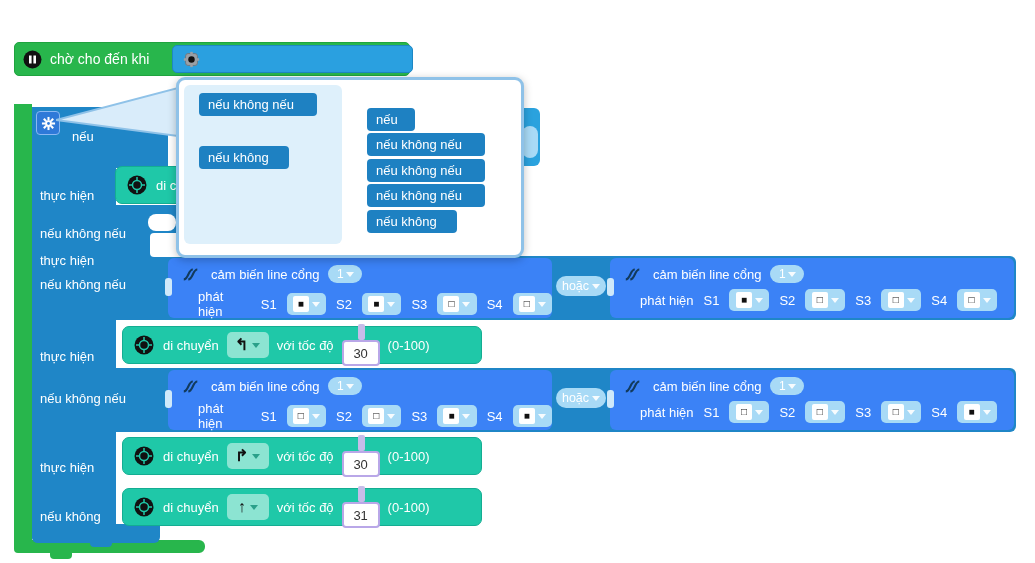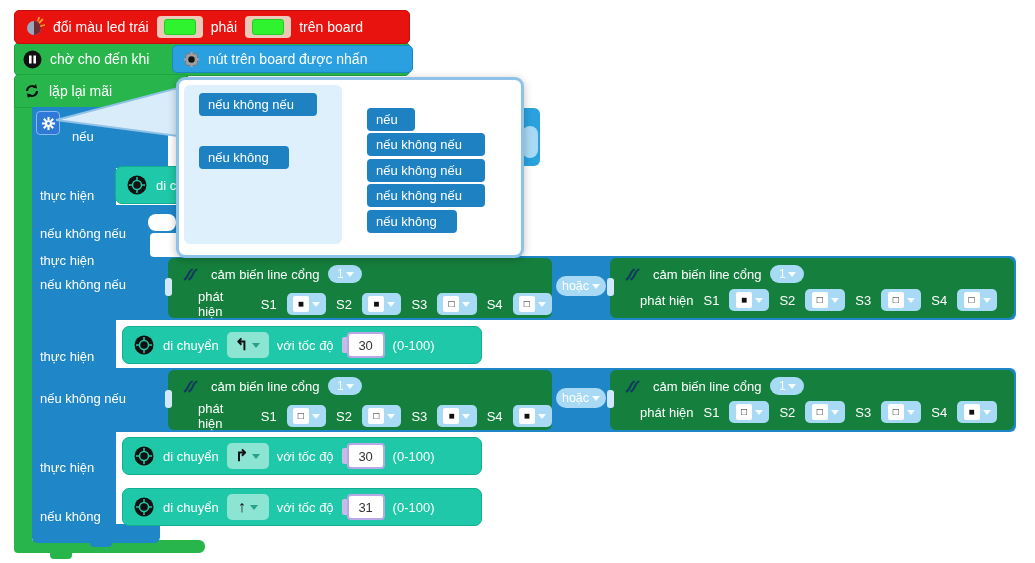--- a/index.html
+++ b/index.html
@@ -18,74 +18,52 @@
   
   .gwrap{background:#28b64c;z-index:1;}
 
   
   .bstrip{background:#1f86c7;z-index:2;}
   .iflabel{z-index:6;white-space:nowrap;margin-top:14px;}
   .gear-chip{width:22px;height:22px;background:#2e79d8;border:1px solid #8ab8f2;border-radius:4px;display:flex;align-items:center;justify-content:center;z-index:6;}
   .white-slot{background:#fff;z-index:4;}
 
   
-  .sensor{background:#15803d;border-radius:6px;z-index:4;}
+  .sensor{background:#3b82f6;border-radius:6px;z-index:4;}
   .sensor::before{content:"";position:absolute;left:-3px;top:20px;width:7px;height:18px;background:#cfe9fa;border-radius:3px;}
   .s-row1{display:flex;align-items:center;gap:9px;padding:7px 0 0 12px;}
   .s-row2{display:flex;align-items:center;gap:10px;padding:6px 0 0 30px;}
   .pill{background:#a8daf6;display:inline-flex;align-items:center;justify-content:center;color:#fff;}
   .port-pill{min-width:34px;height:18px;border-radius:9px;font-size:12px;gap:2px;}
   .ch-pill{width:40px;height:22px;border-radius:5px;gap:3px;}
   .ch-box{width:16px;height:16px;background:#fff;border-radius:2px;display:flex;align-items:center;justify-content:center;color:#111;font-size:10px;line-height:10px;}
   .or-pill{width:50px;height:20px;border-radius:10px;font-size:12.5px;gap:3px;z-index:5;}
   .caret{width:0;height:0;border-left:4px solid transparent;border-right:4px solid transparent;border-top:5px solid rgba(255,255,255,.9);}
   .caret-teal{border-top-color:#2aa08a;}
 
   
   .move{background:#1fc8a8;border:1px solid #14ad92;border-radius:7px;gap:8px;padding:0 10px;z-index:5;white-space:nowrap;}
   .arrow-pill{width:42px;height:26px;background:#8ce4d2;border-radius:5px;display:inline-flex;align-items:center;justify-content:center;gap:4px;}
   .arrow-glyph{color:#111;font-size:16px;font-weight:bold;line-height:16px;}
-  .num-wrap{display:inline-flex;align-items:center;}
+  .num-wrap{display:inline-flex;align-items:center;flex-direction:column;}
   .num-tab{width:7px;height:16px;background:#c7bce9;border-radius:2px;margin-right:-2px;}
   .num{min-width:34px;height:22px;background:#fff;border:2px solid #b9a7e8;border-radius:4px;color:#333;display:inline-flex;align-items:center;justify-content:center;font-size:13px;}
 
   
   .popup{left:176px;top:77px;width:342px;height:175px;background:#fff;border:3px solid #8fc2e8;border-radius:9px;
          box-shadow:0 2px 8px rgba(0,0,0,.25);z-index:50;}
   .popup-left{position:absolute;left:5px;top:5px;width:158px;height:159px;background:#def0fb;border-radius:6px;}
   .mini-blk{position:absolute;background:#1e81c2;border-radius:4px;color:#fff;font-size:13px;display:flex;align-items:center;padding:0 9px;height:23px;white-space:nowrap;z-index:2;}
   .wedge{z-index:49;}
 </style>
 </head>
 <body>
 
 <div class="canvas">
 
-  <div class="abs flex blk-red" style="left:14px;top:10px;width:374px;height:32px;">
-    <span style="display:flex;">
-      <svg width="20" height="20" viewBox="0 0 20 20">
-          <circle cx="9" cy="11" r="7" fill="#9aa7bd"></circle>
-          <path d="M9 4a7 7 0 0 1 0 14Z" fill="#6e2a35"></path>
-          <g stroke="#ff9a1f" stroke-width="1.8" stroke-linecap="round">
-            <line x1="14.5" y1="5.5" x2="17.5" y2="2.5"></line>
-            <line x1="16" y1="9" x2="19.5" y2="8"></line>
-            <line x1="13" y1="3.5" x2="14" y2="0.5"></line>
-          </g>
-        </svg>
-    </span>
-    <span>đổi màu led trái</span>
-    <span class="swatch-holder">
-        <span class="swatch"></span>
-      </span>
-    <span>phải</span>
-    <span class="swatch-holder">
-        <span class="swatch"></span>
-      </span>
-    <span>trên board</span>
-  </div>
 
   <div class="abs flex blk-green" style="left:14px;top:42px;width:378px;height:32px;">
     <span style="display:flex;">
       <svg width="19" height="19" viewBox="0 0 19 19">
           <circle cx="9.5" cy="9.5" r="9" fill="#111"></circle>
           <rect x="6" y="5.5" width="2.6" height="8" fill="#fff"></rect>
           <rect x="10.4" y="5.5" width="2.6" height="8" fill="#fff"></rect>
         </svg>
     </span>
     <span>chờ cho đến khi</span>
@@ -94,34 +72,22 @@
     <span style="display:flex;">
       <svg width="17" height="17" viewBox="0 0 20 20">
           <rect x="3" y="3" width="14" height="14" rx="3" fill="#9aa0a6" stroke="#6f7479"></rect>
           <rect x="8.5" y="1" width="3" height="3" fill="#9aa0a6"></rect>
           <rect x="8.5" y="16" width="3" height="3" fill="#9aa0a6"></rect>
           <rect x="1" y="8.5" width="3" height="3" fill="#9aa0a6"></rect>
           <rect x="16" y="8.5" width="3" height="3" fill="#9aa0a6"></rect>
           <circle cx="10" cy="10" r="3.8" fill="#111"></circle>
         </svg>
     </span>
-    <span>nút trên board được nhấn</span>
-  </div>
-
-  <div class="abs flex blk-green" style="left:14px;top:74px;width:157px;height:32px;border-radius:5px 5px 0 0;">
-    <span style="display:flex;">
-      <svg width="18" height="18" viewBox="0 0 20 20" fill="none">
-          <path d="M4.5 10a5.5 5.5 0 0 1 9.5-3.8" stroke="#111" stroke-width="2.3"></path>
-          <path d="M14.5 2.2l1.2 5-5-1.2z" fill="#111"></path>
-          <path d="M15.5 10a5.5 5.5 0 0 1-9.5 3.8" stroke="#111" stroke-width="2.3"></path>
-          <path d="M5.5 17.8l-1.2-5 5 1.2z" fill="#111"></path>
-        </svg>
-    </span>
-    <span>lặp lại mãi</span>
-  </div>
+  </div>
+
   <div class="abs gwrap" style="left:14px;top:104px;width:18px;height:438px;"></div>
   <div class="abs gwrap" style="left:14px;top:540px;width:191px;height:13px;border-radius:0 6px 6px 4px;"></div>
   <div class="abs gwrap" style="left:50px;top:552px;width:22px;height:7px;border-radius:0 0 4px 4px;"></div>
 
   <div class="abs bstrip" style="left:32px;top:107px;width:84px;height:436px;border-radius:0 0 0 6px;"></div>
   <div class="abs bstrip" style="left:32px;top:107px;width:136px;height:61px;border-radius:0 6px 0 0;"></div>
   <div class="abs bstrip" style="left:32px;top:205px;width:146px;height:28px;"></div>
   <div class="abs bstrip" style="left:32px;top:232px;width:146px;height:26px;"></div>
   <div class="abs bstrip" style="left:32px;top:256px;width:984px;height:64px;border-radius:0 6px 6px 0;"></div>
   <div class="abs bstrip" style="left:32px;top:368px;width:984px;height:64px;border-radius:0 6px 6px 0;"></div>

